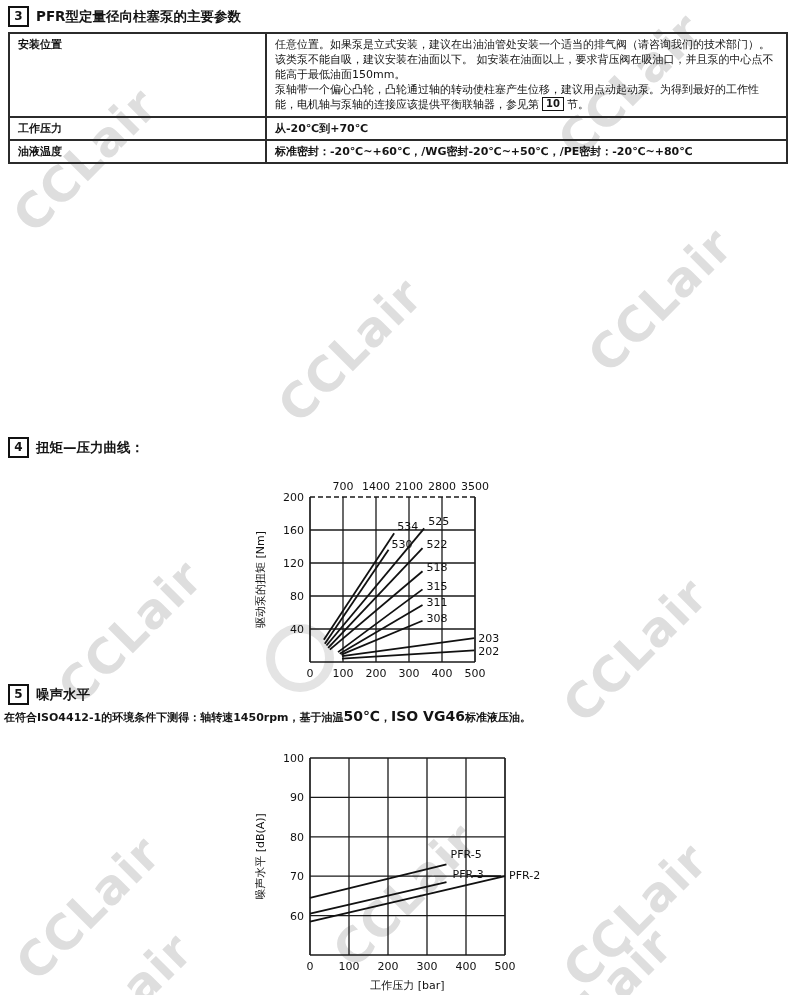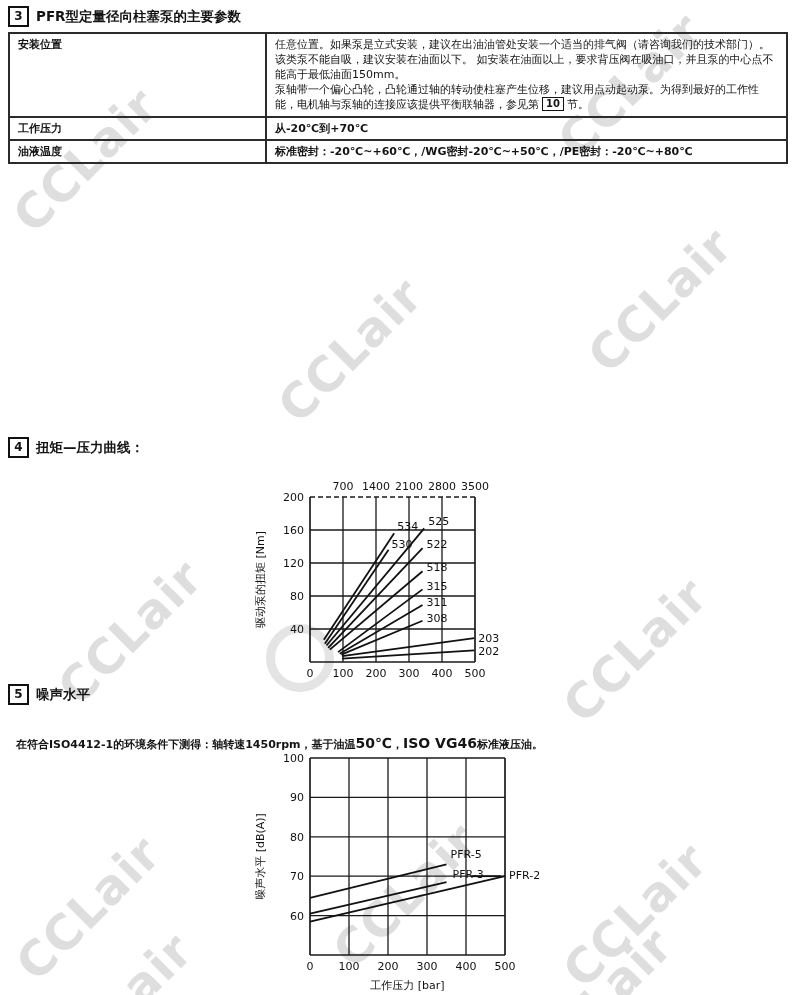--- a/index.html
+++ b/index.html
@@ -24,21 +24,21 @@
   td.cl{width:239px;font-weight:bold;}
   .r0{height:84px}.r1{height:87px}.r2{height:37px}.r3{height:19px}.r4{height:19px}
   .r5{height:78px}.r6{height:23px}.r7{height:17px}.r8{height:21px}
   .b{font-weight:bold;}
   .sb{font-weight:600;}
   .ind{padding-left:28px;font-weight:bold;}
   .ibox{display:inline-block;border:1.5px solid #111;padding:0 3px;margin:0 3px;
       font-weight:bold;font-size:10px;line-height:12px;vertical-align:1px;}
   .vline{min-height:15px;}
   
-  .note{position:absolute;left:16px;top:708px;font-size:11px;font-weight:600;z-index:2;margin-top:27px;}
+  .note{position:absolute;left:4px;top:708px;font-size:11px;font-weight:600;z-index:2;}
   .note .big{font-size:14px;font-weight:bold;}
   
   .chartbox{position:absolute;z-index:1;}
   #torque-chart{left:250px;top:462px;}
   #noise-chart{left:250px;top:748px;}
   svg text{font-family:"DejaVu Sans",sans-serif;}
 </style>
 </head>
 <body>
 

